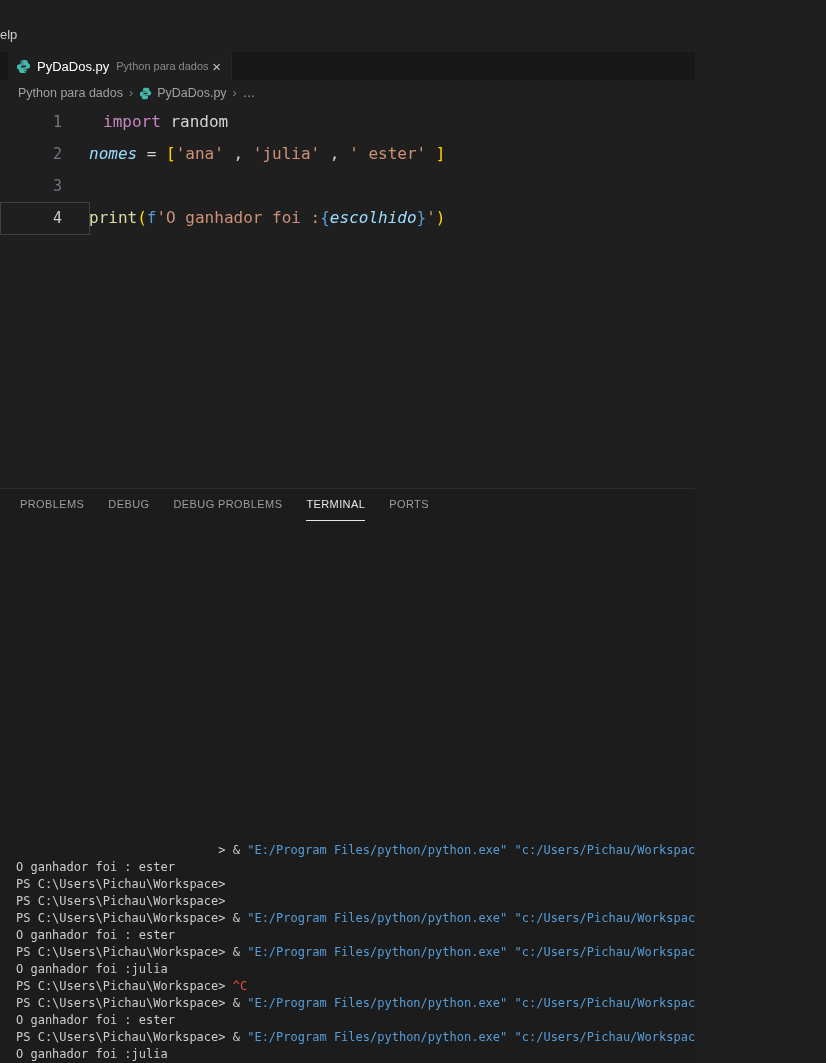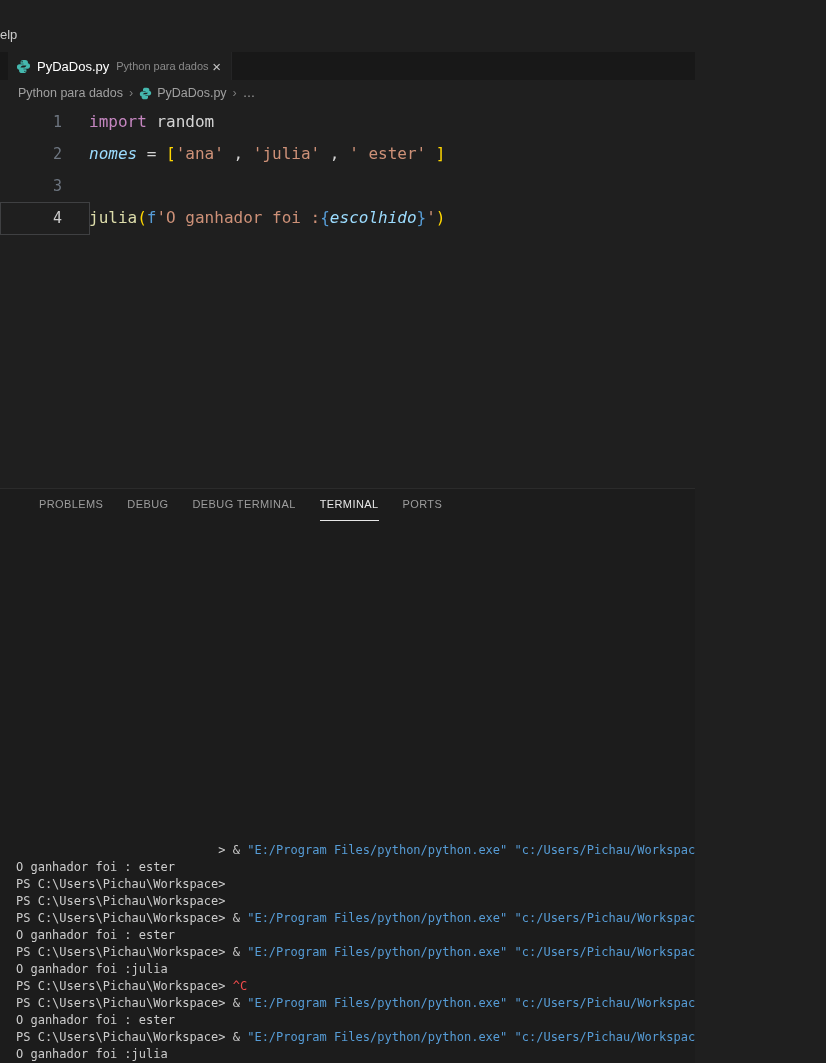--- a/index.html
+++ b/index.html
@@ -30,32 +30,32 @@
 
   
   .editor { position:absolute; top:106px; left:0; right:0; height:382px; background:#1f1f1f;
             font-family:"DejaVu Sans Mono", monospace; font-size:16px; overflow:hidden; }
   .code-line { height:32px; line-height:32px; display:flex; position:relative; white-space:pre; }
   .ln { width:62px; text-align:right; color:#6e7681; font-size:15px; flex:none; }
   .code { padding-left:27px; }
   .code-line.active .ln { color:#cccccc; }
   .code-line.active::before { content:""; position:absolute; left:0; top:0; width:88px; height:31px;
                               border:1px solid #3f4042; }
-  .tok-kw    { color:var(--keyword,#C586C0); }
+  .tok-kw    { color:var(--keyword,#C586C0);margin-left:14px; }
   .tok-var   { color:var(--variable,#9CDCFE);font-style:italic; }
   .tok-plain { color:var(--plain,#D4D4D4); }
   .tok-str   { color:var(--string,#CE9178); }
   .tok-fn    { color:var(--function,#DCDCAA); }
   .tok-gold  { color:var(--bracket,#FFD700); }
   .tok-blue  { color:var(--fstring,#569CD6); }
 
   
   .panel { position:absolute; top:488px; left:0; right:0; bottom:0; background:#1c1c1c;
            border-top:1px solid #2b2b2b; overflow:hidden; }
-  .panel-tabs { display:flex; padding-left:39px; height:32px; }
+  .panel-tabs { display:flex; padding-left:20px; height:32px; }
   .ptab { font-size:11px; letter-spacing:0.4px; color:#9d9d9d; margin-right:24px;
           line-height:31px; border-bottom:1px solid transparent; cursor:pointer; white-space:nowrap; }
   .ptab.active { color:#e7e7e7; border-bottom-color:#e7e7e7; }
 
   .terminal { position:absolute; left:16px; top:353px; right:0; bottom:0;
               font-family:"DejaVu Sans Mono", monospace; font-size:12px; line-height:17px;
               white-space:pre; overflow:hidden; cursor:text; }
   .t-p { color:var(--terminal_fg,#CCCCCC); }
   .t-s { color:var(--terminal_string,#569CD6); }
   .t-r { color:var(--terminal_error,#F14C4C); }
@@ -95,28 +95,28 @@
     <span class="bc-item">PyDaDos.py</span>
     <span class="bc-sep">›</span>
     <span class="bc-item">…</span>
   </div>
 
   <div class="editor">
     <div id="editor-lines">
         <div class="code-line"><span class="ln">1</span><span class="code"><span class="tok-kw">import</span><span class="tok-plain"> random</span></span></div>
         <div class="code-line"><span class="ln">2</span><span class="code"><span class="tok-var">nomes</span><span class="tok-plain"> = </span><span class="tok-gold">[</span><span class="tok-str">'ana'</span><span class="tok-plain"> , </span><span class="tok-str">'julia'</span><span class="tok-plain"> , </span><span class="tok-str">' ester'</span><span class="tok-plain"> </span><span class="tok-gold">]</span></span></div>
         <div class="code-line"><span class="ln">3</span></div>
-        <div class="code-line active"><span class="ln">4</span><span class="code"><span class="tok-fn">julia</span><span class="tok-gold">(</span><span class="tok-blue">f</span><span class="tok-str">'O ganhador foi :</span><span class="tok-blue">{</span><span class="tok-var">escolhido</span><span class="tok-blue">}</span><span class="tok-str">'</span><span class="tok-gold">)</span></span></div>
+        <div class="code-line active"><span class="ln">4</span><span class="code"><span class="tok-fn">print</span><span class="tok-gold">(</span><span class="tok-blue">f</span><span class="tok-str">'O ganhador foi :</span><span class="tok-blue">{</span><span class="tok-var">escolhido</span><span class="tok-blue">}</span><span class="tok-str">'</span><span class="tok-gold">)</span></span></div>
       </div>
   </div>
 
   <div class="panel">
     <div class="panel-tabs" id="panel-tabs">
         <div class="ptab">PROBLEMS</div>
         <div class="ptab">DEBUG</div>
-        <div class="ptab">DEBUG TERMINAL</div>
+        <div class="ptab">DEBUG PROBLEMS</div>
         <div class="ptab active">TERMINAL</div>
         <div class="ptab">PORTS</div>
       </div>
     <div class="terminal" id="terminal"><div class="term-line"><span class="t-p">                            &gt; &amp; </span><span class="t-s">"E:/Program Files/python/python.exe"</span><span class="t-p"> </span><span class="t-s">"c:/Users/Pichau/Workspace/Python para dados/P</span></div><div class="term-line"><span class="t-p">O ganhador foi : ester</span></div><div class="term-line"><span class="t-p">PS C:\Users\Pichau\Workspace&gt;</span></div><div class="term-line"><span class="t-p">PS C:\Users\Pichau\Workspace&gt;</span></div><div class="term-line"><span class="t-p">PS C:\Users\Pichau\Workspace&gt; &amp; </span><span class="t-s">"E:/Program Files/python/python.exe"</span><span class="t-p"> </span><span class="t-s">"c:/Users/Pichau/Workspace/Python para dados/P</span></div><div class="term-line"><span class="t-p">O ganhador foi : ester</span></div><div class="term-line"><span class="t-p">PS C:\Users\Pichau\Workspace&gt; &amp; </span><span class="t-s">"E:/Program Files/python/python.exe"</span><span class="t-p"> </span><span class="t-s">"c:/Users/Pichau/Workspace/Python para dados/P</span></div><div class="term-line"><span class="t-p">O ganhador foi :julia</span></div><div class="term-line"><span class="t-p">PS C:\Users\Pichau\Workspace&gt; </span><span class="t-r">^C</span></div><div class="term-line"><span class="t-p">PS C:\Users\Pichau\Workspace&gt; &amp; </span><span class="t-s">"E:/Program Files/python/python.exe"</span><span class="t-p"> </span><span class="t-s">"c:/Users/Pichau/Workspace/Python para dados/P</span></div><div class="term-line"><span class="t-p">O ganhador foi : ester</span></div><div class="term-line"><span class="t-p">PS C:\Users\Pichau\Workspace&gt; &amp; </span><span class="t-s">"E:/Program Files/python/python.exe"</span><span class="t-p"> </span><span class="t-s">"c:/Users/Pichau/Workspace/Python para dados/P</span></div><div class="term-line"><span class="t-p">O ganhador foi :julia</span></div></div>
   </div>
 
 </div>
 
 </body></html>

